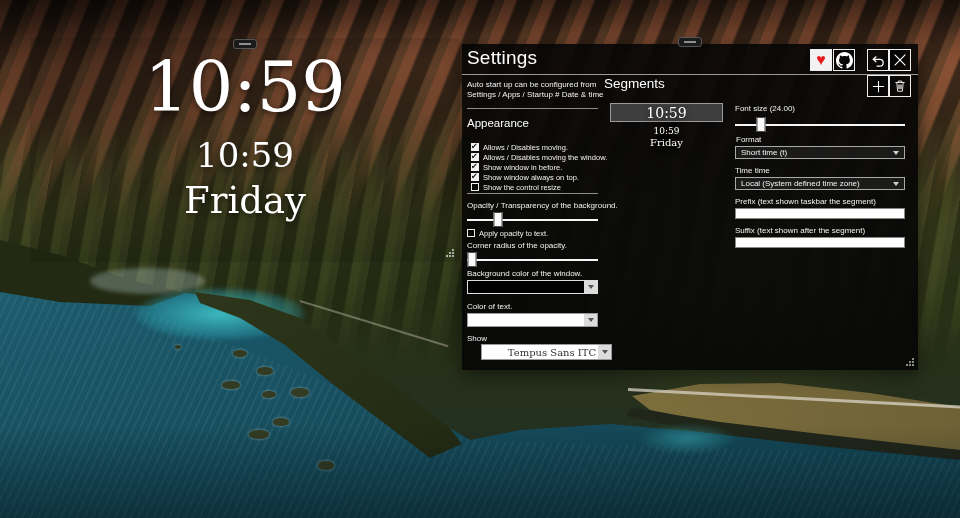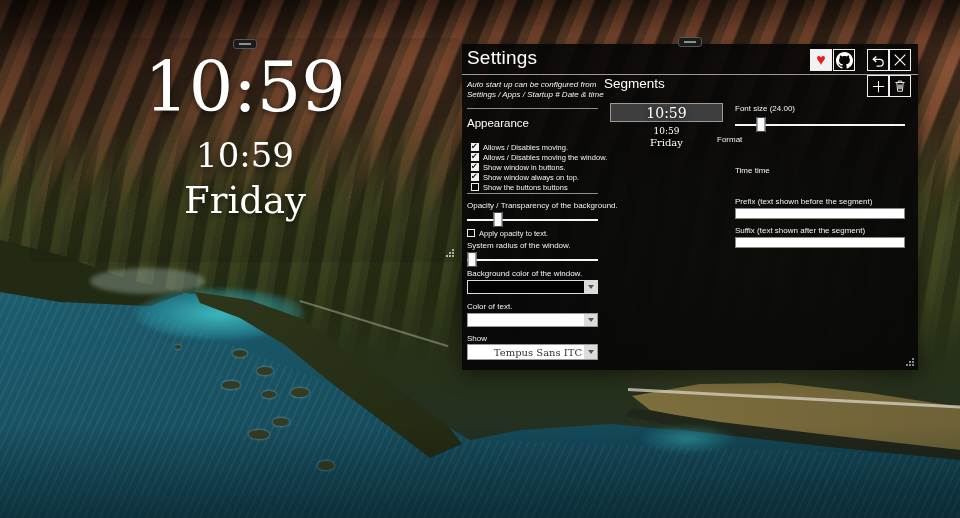--- a/index.html
+++ b/index.html
@@ -175,79 +175,79 @@
         <path d="M4.5 10 h9.5 a5.5 5.5 0 0 1 0 11 h-5" fill="none" stroke="#fff" stroke-width="2"></path>
       </svg>
     </div>
     <div class="win-btn" style="left:427px;">
       <svg width="16" height="16" viewBox="0 0 24 24">
         <path d="M4 4 L20 20 M20 4 L4 20" stroke="#fff" stroke-width="1.7"></path>
       </svg>
     </div>
     <div class="hdr-divider"></div>
 
-    <div class="lbl note" style="left:5px;top:36px;font-style:italic;">
+    <div class="lbl note" style="left:5px;top:36px;">
       <span>Auto start up can be configured from</span><br>
       <span>Settings / Apps / Startup # Date &amp; time</span>
     </div>
     <div class="col-hr" style="top:64px;"></div>
     <div class="h-appearance" style="top:73px;">Appearance</div>
 
     <div class="cb-row" style="top:98px;">
       <span class="checkbox" data-checked="true"></span>
       <span class="cb-label">Allows / Disables moving.</span>
     </div>
     <div class="cb-row" style="top:108px;">
       <span class="checkbox" data-checked="true"></span>
       <span class="cb-label">Allows / Disables moving the window.</span>
     </div>
     <div class="cb-row" style="top:118px;">
       <span class="checkbox" data-checked="true"></span>
-      <span class="cb-label">Show window in buttons.</span>
+      <span class="cb-label">Show window in before.</span>
     </div>
     <div class="cb-row" style="top:128px;">
       <span class="checkbox" data-checked="true"></span>
       <span class="cb-label">Show window always on top.</span>
     </div>
     <div class="cb-row" style="top:138px;">
       <span class="checkbox" data-checked="false"></span>
-      <span class="cb-label">Show the buttons buttons</span>
+      <span class="cb-label">Show the control resize</span>
     </div>
 
     <div class="col-hr" style="top:149px;"></div>
     <div class="lbl" style="left:5px;top:157px;">Opacity / Transparency of the background.</div>
     <div class="slider" style="left:5px;top:168px;width:131px;">
       <div class="track"></div>
       <div class="thumb" style="left: 24%;"></div>
     </div>
     <div class="cb-row" style="left:5px;top:184px;">
       <span class="checkbox" data-checked="false"></span>
       <span class="cb-label">Apply opacity to text.</span>
     </div>
-    <div class="lbl" style="left:5px;top:197px;">System radius of the window.</div>
+    <div class="lbl" style="left:5px;top:197px;">Corner radius of the opacity.</div>
     <div class="slider" style="left:5px;top:208px;width:131px;">
       <div class="track"></div>
       <div class="thumb" style="left: 4%;"></div>
     </div>
     <div class="lbl" style="left:5px;top:225px;">Background color of the window.</div>
     <div class="combo combo-swatch" style="left:5px;top:236px;width:131px;height:14px;">
       <div class="swatch" style="background: rgb(0, 0, 0);"></div>
       <div class="arrow">
           <span class="chev"></span>
         </div>
     </div>
     <div class="lbl" style="left:5px;top:258px;">Color of text.</div>
     <div class="combo combo-swatch" style="left:5px;top:269px;width:131px;height:14px;border-color:#9a9a9a;">
       <div class="swatch" style="background: rgb(255, 255, 255);"></div>
       <div class="arrow">
           <span class="chev"></span>
         </div>
     </div>
     <div class="lbl" style="left:5px;top:290px;">Show</div>
-    <div class="combo combo-font" style="left:5px;top:300px;width:131px;height:16px;padding-left:24px;">
+    <div class="combo combo-font" style="left:19px;top:300px;width:131px;height:16px;padding-left:24px;">
       <div class="value">Tempus Sans ITC</div>
       <div class="arrow">
           <span class="chev"></span>
         </div>
     </div>
 
     <div class="h-segments" style="left:142px;top:32px;">Segments</div>
     <div class="win-btn" style="left:405px;top:31px;">
       <svg width="15" height="15" viewBox="0 0 24 24">
         <path d="M12 3 V21 M3 12 H21" stroke="#fff" stroke-width="1.7"></path>
@@ -261,23 +261,31 @@
 
     <div id="segment-selected" class="clock-font">10:59</div>
     <div class="segment-item clock-font" style="top:82px;font-size:9px;">10:59</div>
     <div class="segment-item clock-font" style="top:93px;font-size:10px;">Friday</div>
 
     <div class="lbl" style="left:273px;top:60px;">Font size (24.00)</div>
     <div class="slider" style="left:273px;top:73px;width:170px;">
       <div class="track"></div>
       <div class="thumb" style="left: 15%;"></div>
     </div>
-    <div class="lbl" style="left:255px;top:91px;">Format</div>
+    <div class="lbl" style="left:274px;top:91px;">Format</div>
+    <div class="combo combo-dark" style="left:273px;top:102px;width:170px;height:13px;">
+      <span>Short time (t)</span>
+      <span class="chev"></span>
+    </div>
     <div class="lbl" style="left:273px;top:122px;">Time time</div>
-    <div class="lbl" style="left:273px;top:153px;">Prefix (text shown before the segment)</div>
+    <div class="combo combo-dark" style="left:273px;top:133px;width:170px;height:13px;">
+      <span>Local (System defined time zone)</span>
+      <span class="chev"></span>
+    </div>
+    <div class="lbl" style="left:273px;top:153px;">Prefix (text shown taskbar the segment)</div>
     <input class="txt-input" style="left: 273px; top: 164px; width: 170px;" value="">
     <div class="lbl" style="left:273px;top:182px;">Suffix (text shown after the segment)</div>
     <input class="txt-input" style="left: 273px; top: 193px; width: 170px;" value="">
 
     <svg class="grip" style="right:3px;bottom:3px;" width="9" height="9">
       <g fill="#9aa39e">
           <rect x="6" y="0" width="2" height="2"></rect>
           <rect x="6" y="3" width="2" height="2"></rect>
           <rect x="6" y="6" width="2" height="2"></rect>
           <rect x="3" y="3" width="2" height="2"></rect>

